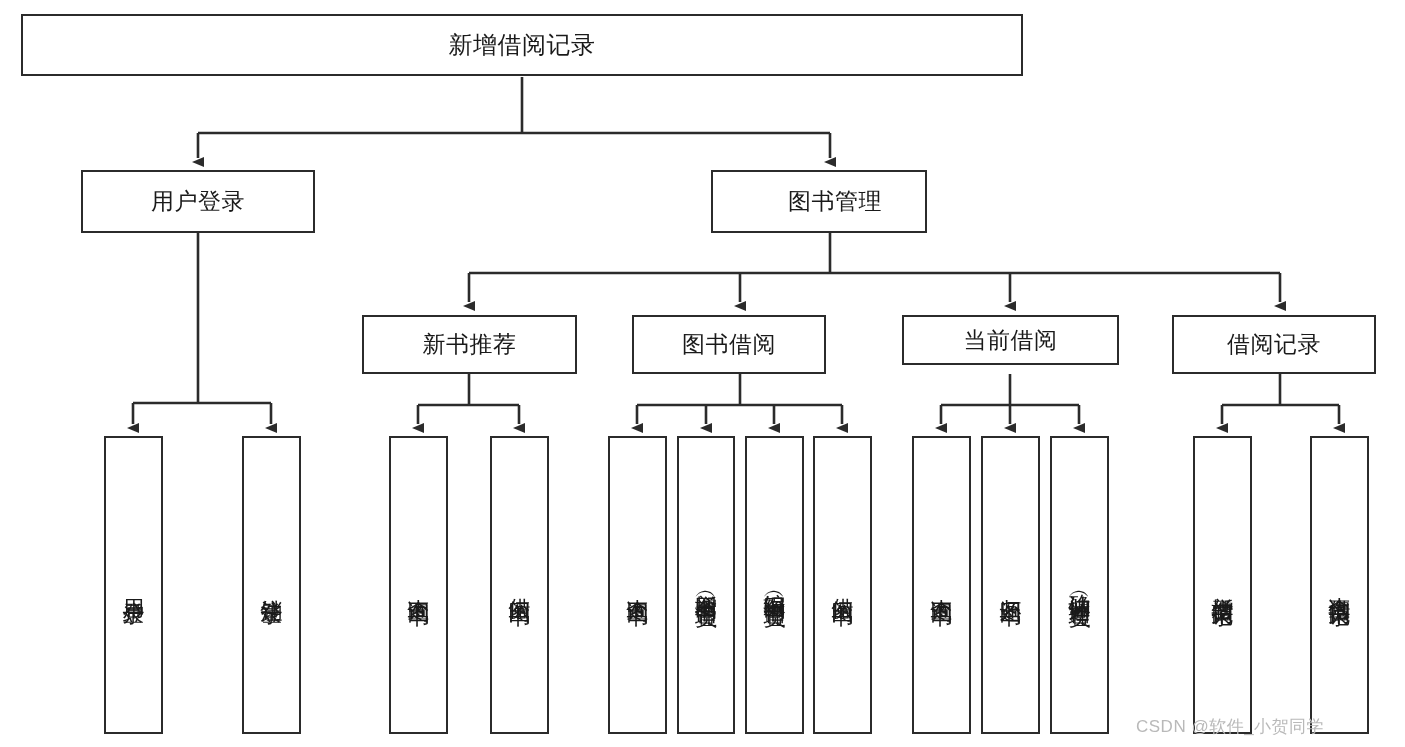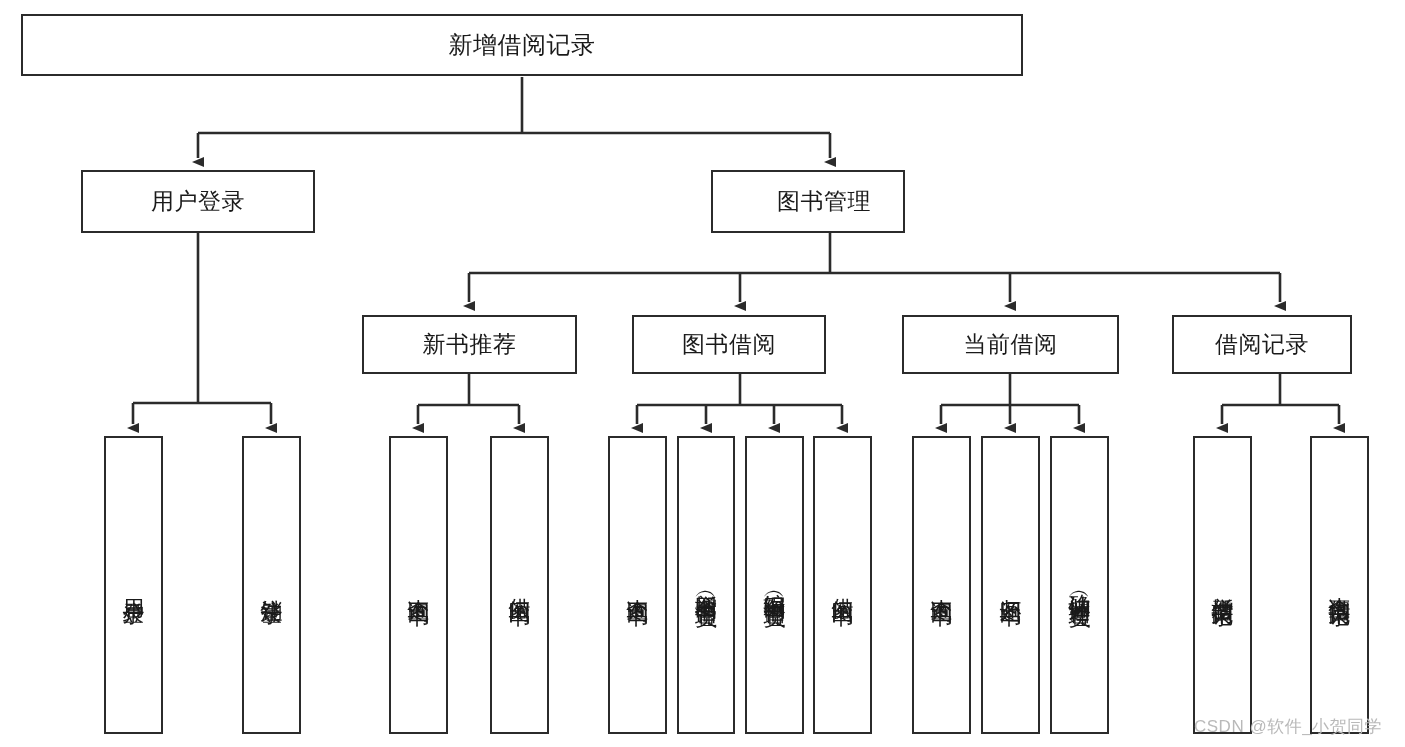--- a/index.html
+++ b/index.html
@@ -126,34 +126,34 @@
     </g>
   </svg>
 
   <div class="node h root" style="left:21px; top:14px; width:1002px; height:62px;">
     <span class="label">新增借阅记录</span>
   </div>
 
   <div class="node h" style="left:81px; top:170px; width:234px; height:63px;">
     <span class="label">用户登录</span>
   </div>
-  <div class="node h" style="left:711px; top:170px; width:194px; height:63px;padding-left:32px;">
+  <div class="node h" style="left:711px; top:170px; width:216px; height:63px;padding-left:32px;">
     <span class="label">图书管理</span>
   </div>
 
   <div class="node h" style="left:362px; top:315px; width:215px; height:59px;">
     <span class="label">新书推荐</span>
   </div>
   <div class="node h" style="left:632px; top:315px; width:194px; height:59px;">
     <span class="label">图书借阅</span>
   </div>
-  <div class="node h" style="left:902px; top:315px; width:217px; height:59px;">
+  <div class="node h" style="left:902px; top:315px; width:217px; height:50px;">
     <span class="label">当前借阅</span>
   </div>
-  <div class="node h" style="left:1172px; top:315px; width:180px; height:59px;">
+  <div class="node h" style="left:1172px; top:315px; width:204px; height:59px;">
     <span class="label">借阅记录</span>
   </div>
 
   <div class="node v" style="left:104px; top:436px; width:59px; height:298px;">
     <span class="label">用户登录</span>
   </div>
   <div class="node v" style="left:242px; top:436px; width:59px; height:298px;">
     <span class="label">注销登录</span>
   </div>
 
@@ -187,15 +187,15 @@
     <span class="label">确认归还（管理员）</span>
   </div>
 
   <div class="node v" style="left:1193px; top:436px; width:59px; height:298px;">
     <span class="label">新增借阅记录</span>
   </div>
   <div class="node v" style="left:1310px; top:436px; width:59px; height:298px;">
     <span class="label">查询借阅记录</span>
   </div>
 
-  <div class="watermark" style="left:1194px; top:715px;">CSDN @软件_小贺同学</div>
+  <div class="watermark" style="left:1136px; top:715px;">CSDN @软件_小贺同学</div>
 
 </div>
 
 </body></html>

